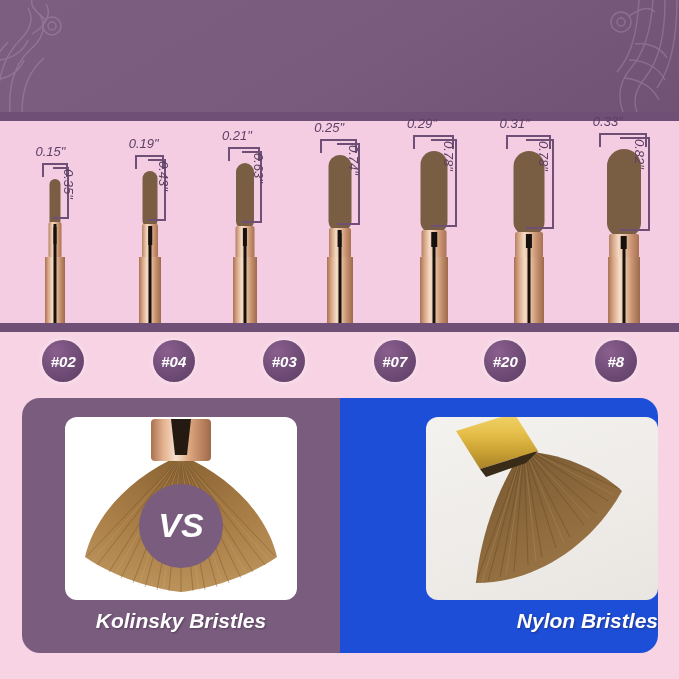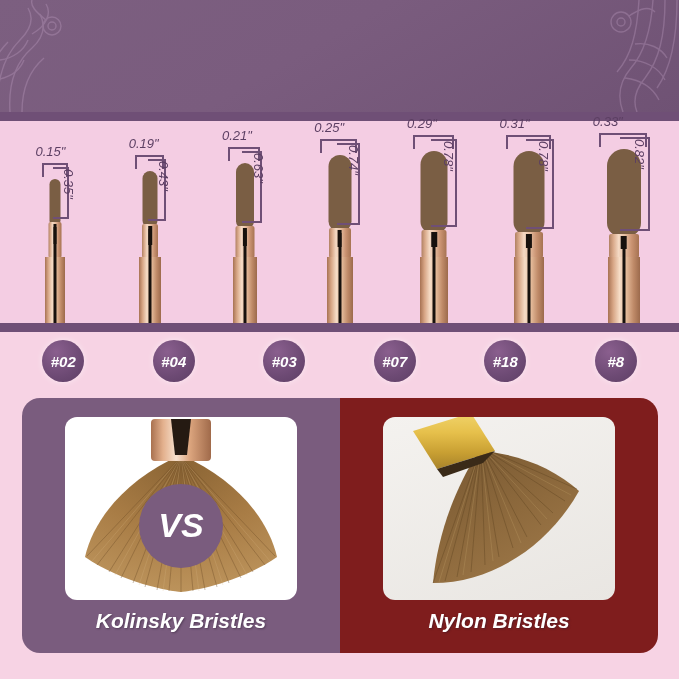--- a/index.html
+++ b/index.html
@@ -218,21 +218,22 @@
     display: flex;
     flex-direction: column;
     align-items: center;
   }
   .compare-half.left {
     width: 50%;
     background: #7a5c7e;
   }
   .compare-half.right {
     width: 50%;
-    background: #7f1d1d;
+    background: #1d4ed8;
+    align-items: flex-end;
   }
   .photo-card {
     margin-top: 19px;
     width: 232px;
     height: 183px;
     border-radius: 12px;
     position: relative;
     overflow: hidden;
   }
   .photo-card.kolinsky { background: #ffffff; }
@@ -408,21 +409,21 @@
     <div class="badge-cell">
       <div class="badge">#04</div>
     </div>
     <div class="badge-cell">
       <div class="badge">#03</div>
     </div>
     <div class="badge-cell">
       <div class="badge">#07</div>
     </div>
     <div class="badge-cell">
-      <div class="badge">#18</div>
+      <div class="badge">#20</div>
     </div>
     <div class="badge-cell">
       <div class="badge">#8</div>
     </div>
   </div>
 
 <div class="compare">
 
   <div class="compare-half left">
     <div class="photo-card kolinsky">

